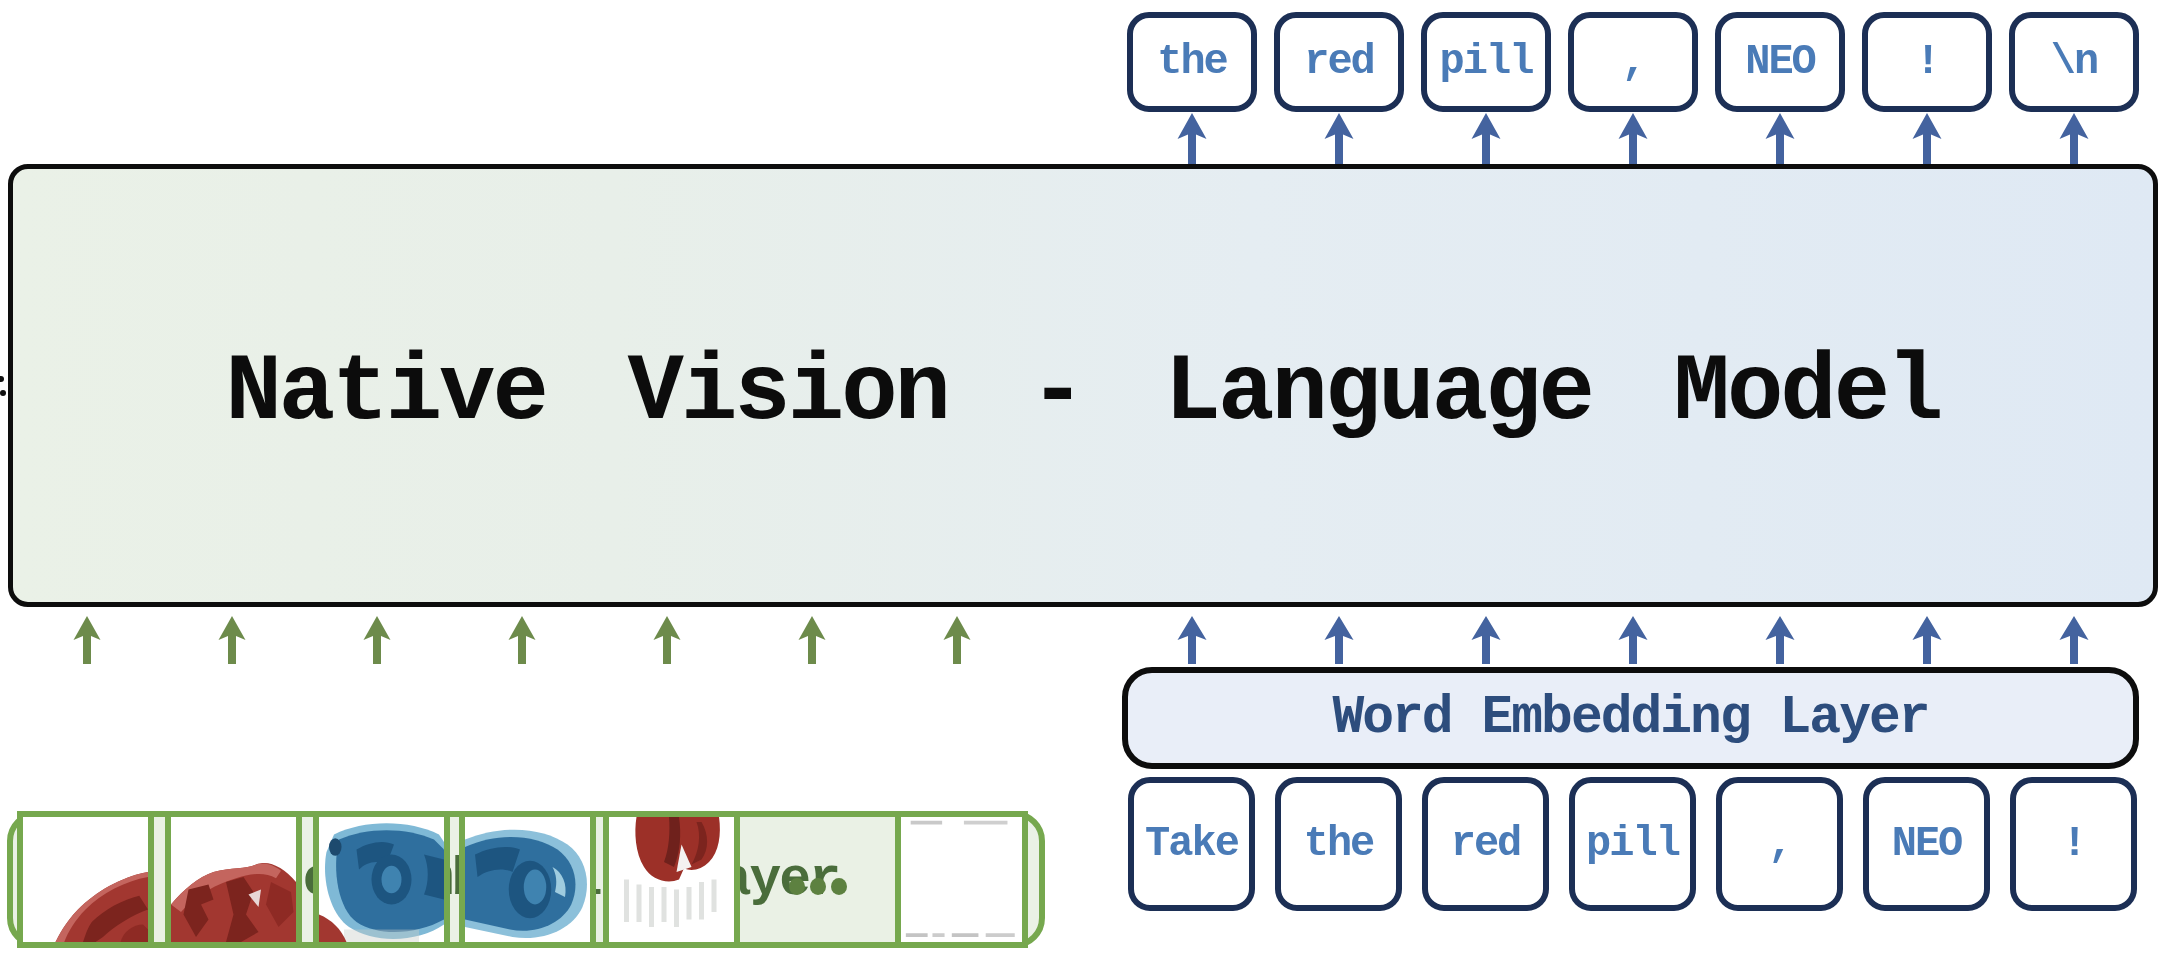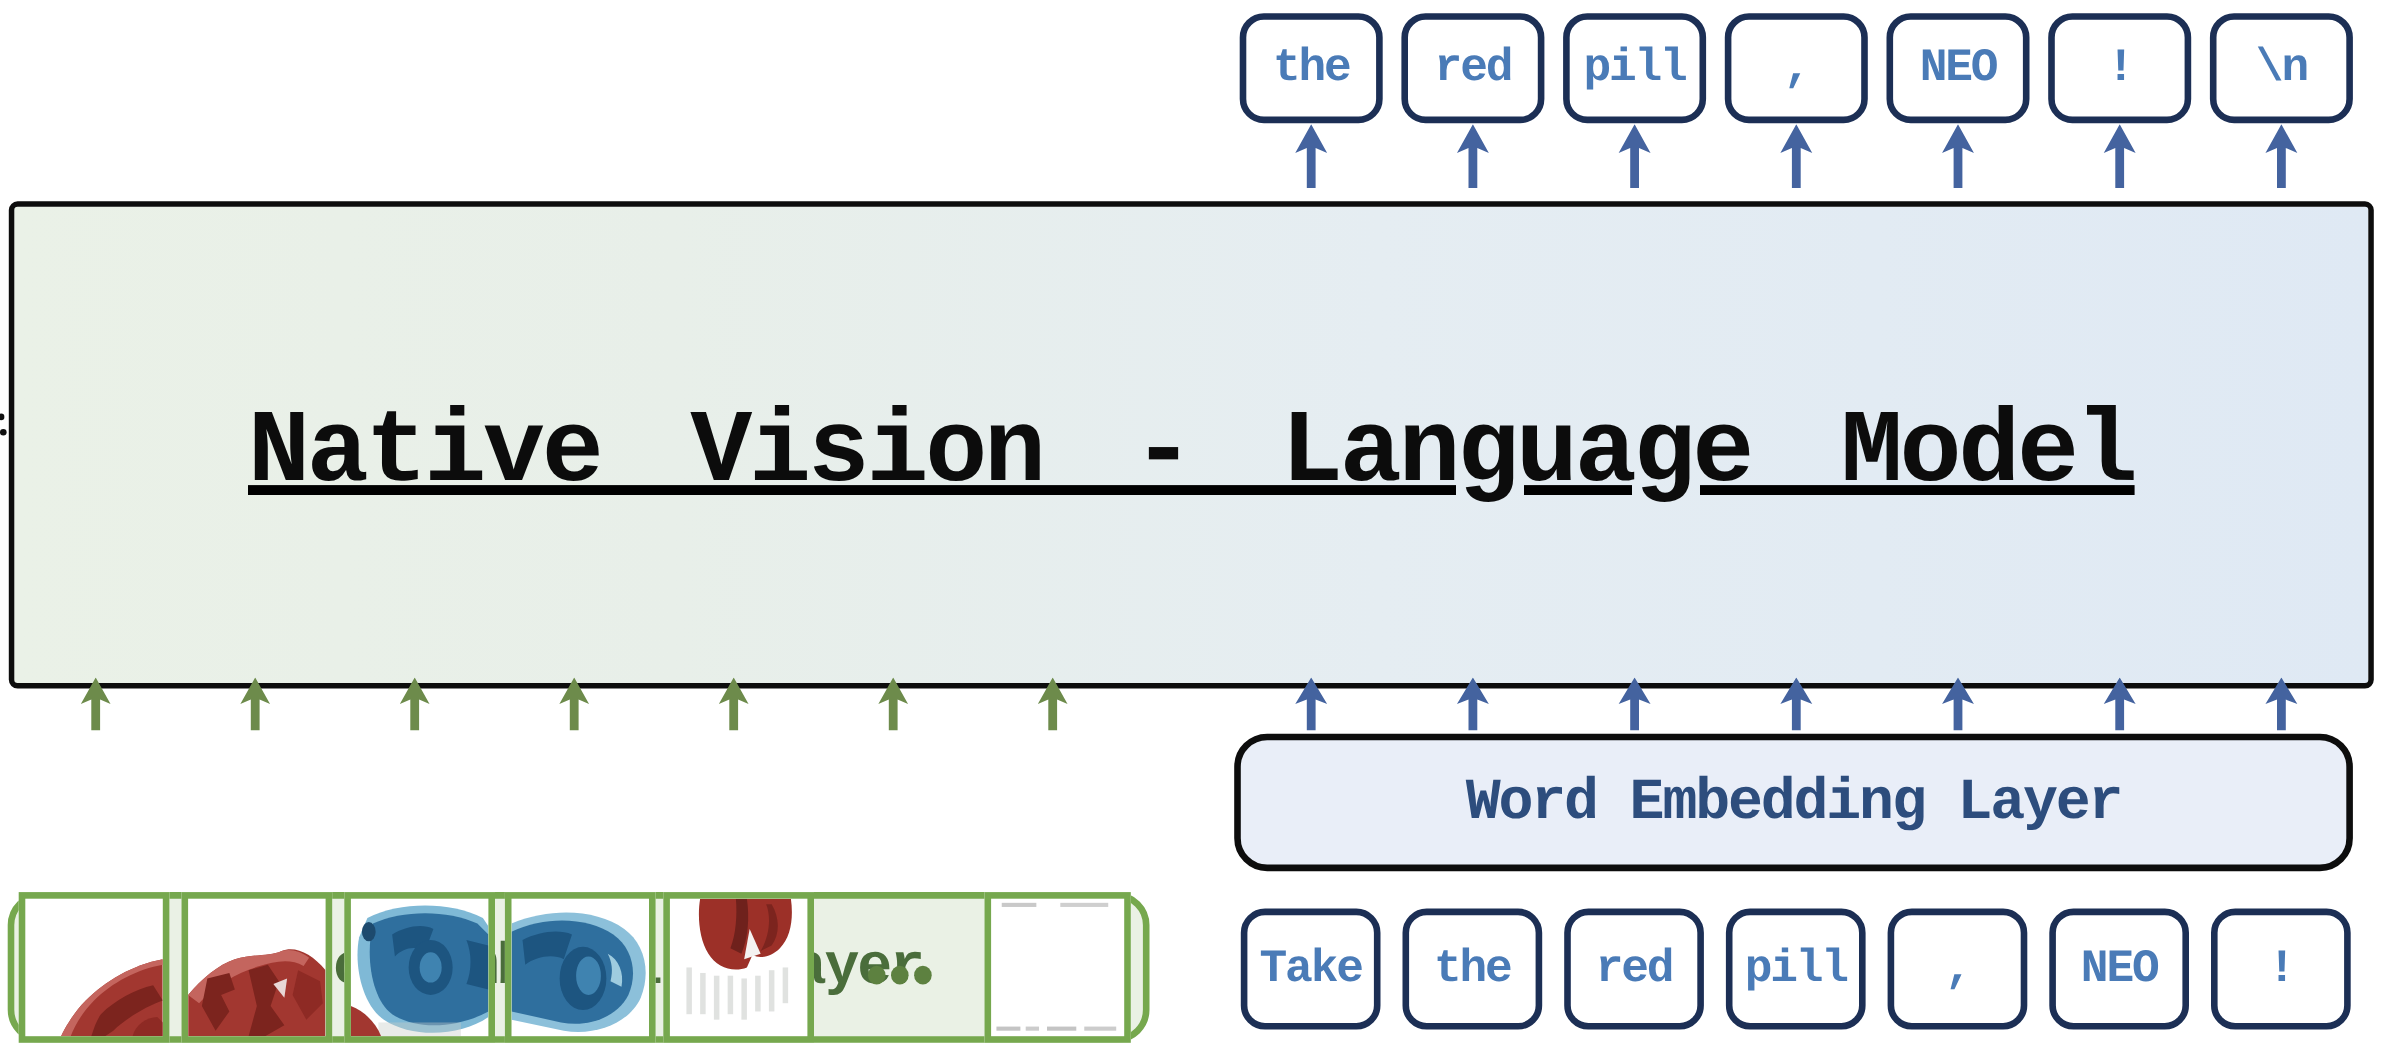--- a/index.html
+++ b/index.html
@@ -12,40 +12,40 @@
   }
   
   .token {
     position: absolute; width: 130px; height: 100px;
     background: #ffffff; border: 6px solid #1c2f55; border-radius: 22px;
     display: flex; align-items: center; justify-content: center;
     font-weight: bold; font-size: 42px; color: #4a7bb7;
     letter-spacing: -2px; white-space: pre;
   }
   .token.top { top: 12px; }
-  .token.bottom { top: 826px; width: 127px; height: 110px; }
+  .token.bottom { top: 777px; width: 127px; height: 134px; }
   
   .arr { position: absolute; transform: translateX(-50%); line-height: 0; }
   .arr.top-row { top: 113px; }
   .arr.mid-row { top: 616px; }
   
   .model-box {
-    position: absolute; left: 8px; top: 183px; width: 2150px; height: 443px;
-    border: 5px solid #0d0d0d; border-radius: 8px;
+    position: absolute; left: 8px; top: 164px; width: 2150px; height: 443px;
+    border: 5px solid #0d0d0d; border-radius: 20px;
     background: linear-gradient(90deg, #eaf1e7 0%, #e8efe9 28%, #e5edf2 58%, #dfe9f4 100%);
-    display: flex; align-items: center; justify-content: center; text-decoration: underline;
+    display: flex; align-items: center; justify-content: center;
   }
   .model-title {
     font-weight: bold; font-size: 94px; color: #0c0c0c;
     letter-spacing: -3px; word-spacing: 0.3em; white-space: pre;
     padding-top: 14px;
   }
   
   .embed-box {
-    position: absolute; top: 667px; height: 125px;
+    position: absolute; top: 667px; height: 102px;
     border: 6px solid #0d0d0d; border-radius: 30px;
     display: flex; align-items: center; justify-content: center;
     font-weight: bold; font-size: 53px; letter-spacing: -2px;
   }
   .embed-box.patch { left: 7px;    width: 1038px; background: #eaf1e5; color: #4a6d3b; }
   .embed-box.word  { left: 1122px; width: 1017px; background: #e9eef8; color: #2d4d7d; }
   
   .patch {
     position: absolute; top: 811px; width: 137px; height: 137px;
     border: 6px solid #76a84e; background: #ffffff; overflow: hidden;

